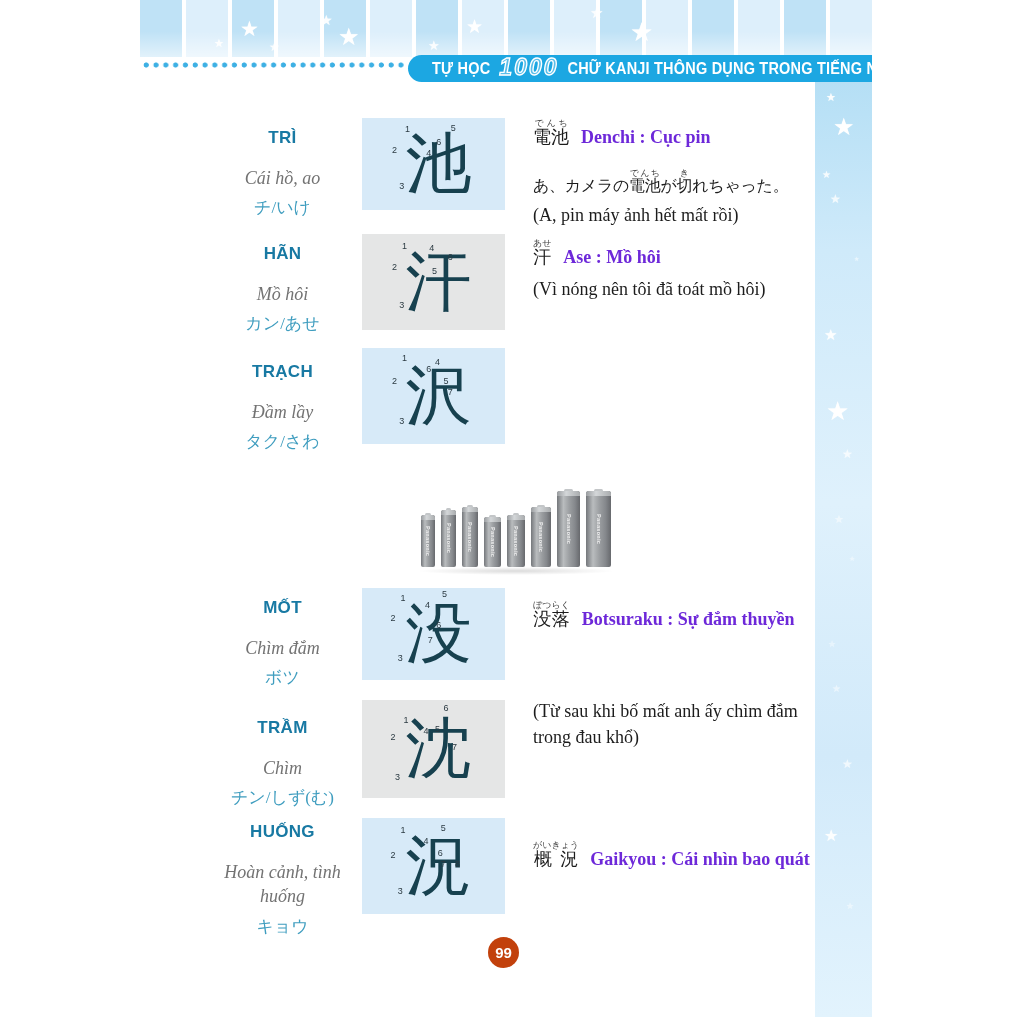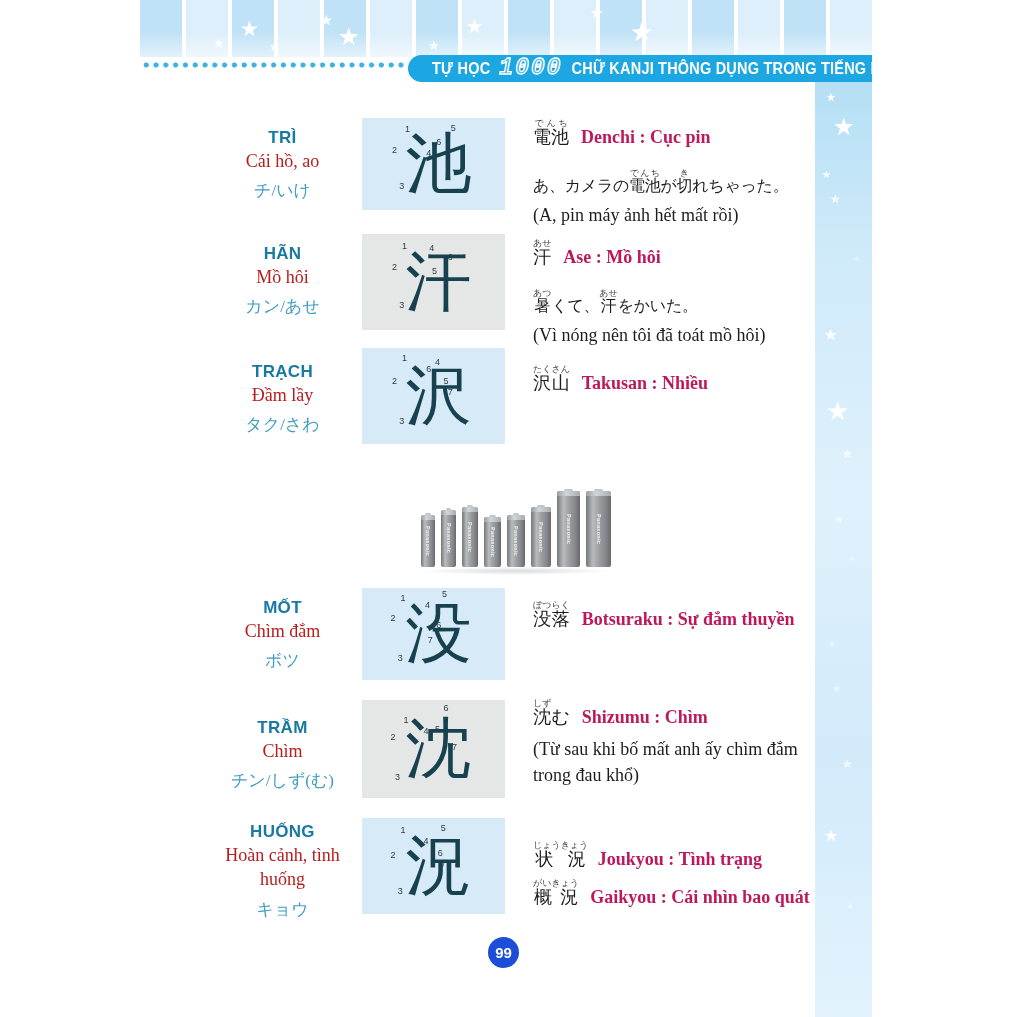--- a/index.html
+++ b/index.html
@@ -24,48 +24,48 @@
   
   .header-pill{position:absolute;left:408px;top:55px;width:464px;height:27px;
     background:#1ca7e2;border-radius:14px 0 0 14px;display:flex;align-items:center;
     z-index:3;}
   .pill-dots{width:66px;height:8px;margin-left:14px;
     background-image:radial-gradient(circle at 3.2px 4px, #ffffff 2.1px, rgba(255,255,255,0) 2.7px);
     background-size:9.6px 8px;background-repeat:repeat-x;}
   .t-prefix,.t-suffix{font-family:"Liberation Sans",sans-serif;font-weight:700;
     color:#ffffff;font-size:14.5px;letter-spacing:0.2px;white-space:nowrap;transform:scaleY(1.08);}
   .t-prefix{margin-left:10px;}
-  .t-number{font-family:Liberation Mono, monospace;font-style:italic;font-weight:700;
+  .t-number{font-family:Liberation Sans, sans-serif;font-style:italic;font-weight:700;
     font-size:23px;letter-spacing:2px;margin:0 9px 0 9px;color:rgba(255,255,255,0.28);
     -webkit-text-stroke:1.3px #ffffff;transform:translateY(-1px);white-space:nowrap;}
 
   
   .side-strip{position:absolute;left:815px;top:82px;width:57px;height:935px;
     background:linear-gradient(180deg,#b5dff5 0%,#cfeafa 18%,#dff1fc 45%,#d2eafa 72%,#e2f3fd 100%);}
 
   
   .entry{position:absolute;left:0;width:1017px;}
   .left-col{position:absolute;left:205px;width:155px;text-align:center;}
   .hanviet{font-family:"Liberation Sans",sans-serif;font-weight:700;font-size:17px;
     color:#1879a3;letter-spacing:0.3px;}
-  .meaning{font-size:18px;color:#b91c1c;margin-top:1px;line-height:1.35;}
+  .meaning{font-size:18px;color:#737373;margin-top:18px;line-height:1.35;font-style:italic;}
   .readings{font-size:17px;color:#3f9dbf;margin-top:6px;}
 
   .kbox{position:absolute;left:362px;width:143px;display:flex;align-items:center;
     justify-content:center;}
   .kbox.blue{background:#d7eaf8;}
   .kbox.gray{background:#e5e6e6;}
   .kanji{font-size:66px;color:#17414f;transform:translateX(5px);line-height:1;}
   .sn{position:absolute;font-family:"Liberation Sans",sans-serif;font-size:9px;
     color:#2b3a42;line-height:1;}
 
   .right-col{position:absolute;left:533px;width:302px;}
   .word-line{white-space:nowrap;margin-bottom:7px;}
   .jword{font-size:18px;color:#1c1c1c;}
-  .romaji{font-size:18px;font-weight:600;color:#be185d;margin-left:12px;}
+  .romaji{font-size:18px;font-weight:600;color:#6d28d9;margin-left:12px;}
   .sentence{font-size:16px;color:#1c1c1c;white-space:nowrap;letter-spacing:-0.3px;margin-bottom:5px;margin-top:19px;}
   .translation{font-size:18px;color:#1c1c1c;line-height:1.45;}
   ruby{ruby-position:over;}
   rt{font-size:9px;color:#444;letter-spacing:0;}
 
   
   .batteries{position:absolute;left:398px;top:455px;width:236px;height:122px;margin:0;
     display:flex;align-items:flex-end;justify-content:center;gap:6px;padding-bottom:10px;box-sizing:border-box;}
   .batteries::after{content:"";position:absolute;left:8%;bottom:2px;width:84%;height:8px;
     background:radial-gradient(ellipse at center, rgba(0,0,0,0.14), rgba(0,0,0,0) 70%);}
@@ -74,21 +74,21 @@
     display:flex;align-items:center;justify-content:center;}
   .battery::before{content:"";position:absolute;top:-2.5px;left:32%;width:36%;height:3px;
     border-radius:1.5px 1.5px 0 0;background:#c3c6c8;}
   .battery::after{content:"";position:absolute;top:0;left:0;width:100%;height:5px;
     border-radius:2.5px 2.5px 0 0;background:linear-gradient(90deg,#9a9da0,#d4d7d9 40%,#a9acae);}
   .bat-label{writing-mode:vertical-rl;font-family:"Liberation Sans",sans-serif;
     font-size:5.5px;font-weight:700;color:#f2f2f2;letter-spacing:0.3px;user-select:none;}
 
   
   .page-circle{position:absolute;left:488px;top:937px;width:31px;height:31px;border-radius:50%;
-    background:#1d4ed8;display:flex;align-items:center;justify-content:center;}
+    background:#c2410c;display:flex;align-items:center;justify-content:center;}
   .page-num{font-family:"Liberation Sans",sans-serif;font-size:15px;font-weight:700;color:#ffffff;}
 </style>
 </head>
 <body>
 
 <div class="page">
 
   <div class="top-band"></div>
   <div class="leader-dots"></div>
 
@@ -137,21 +137,20 @@
         <span class="sn" style="left: 21%; top: 30%;">2</span>
         <span class="sn" style="left: 26%; top: 70%;">3</span>
         <span class="sn" style="left: 47%; top: 10%;">4</span>
         <span class="sn" style="left: 49%; top: 34%;">5</span>
         <span class="sn" style="left: 60%; top: 20%;">6</span>
       </div>
     <div class="right-col" style="padding-top:10px">
       <div class="word-line">
         <span class="jword"><ruby>汗<rt>あせ</rt></ruby></span><span class="romaji">Ase : Mồ hôi</span>
       </div>
-      <div class="sentence"><ruby>暑<rt>あつ</rt></ruby><ruby>くて、<rt></rt></ruby><ruby>汗<rt>あせ</rt></ruby><ruby>をかいた。<rt></rt></ruby></div>
       <div class="translation">(Vì nóng nên tôi đã toát mồ hôi)</div>
     </div>
   </section>
 
   <section class="entry" style="top:342px">
     <div class="left-col" style="padding-top:20px">
       <div class="hanviet">TRẠCH</div>
       <div class="meaning">Đầm lầy</div>
       <div class="readings">タク/さわ</div>
     </div>
@@ -159,23 +158,20 @@
       <span class="kanji">沢</span>
     <span class="sn" style="left: 28%; top: 6%;">1</span>
         <span class="sn" style="left: 21%; top: 30%;">2</span>
         <span class="sn" style="left: 26%; top: 72%;">3</span>
         <span class="sn" style="left: 51%; top: 10%;">4</span>
         <span class="sn" style="left: 57%; top: 30%;">5</span>
         <span class="sn" style="left: 45%; top: 18%;">6</span>
         <span class="sn" style="left: 60%; top: 42%;">7</span>
       </div>
     <div class="right-col" style="padding-top:22px">
-      <div class="word-line">
-        <span class="jword"><ruby>沢山<rt>たくさん</rt></ruby></span><span class="romaji">Takusan : Nhiều</span>
-      </div>
     </div>
   </section>
 
   <figure class="batteries">
       <div class="battery" style="width: 14px; height: 52px;">
         <span class="bat-label">Panasonic</span>
       </div>
       <div class="battery" style="width: 15px; height: 57px;">
         <span class="bat-label">Panasonic</span>
       </div>
@@ -232,23 +228,20 @@
       <span class="kanji">沈</span>
     <span class="sn" style="left: 29%; top: 16%;">1</span>
         <span class="sn" style="left: 20%; top: 34%;">2</span>
         <span class="sn" style="left: 23%; top: 74%;">3</span>
         <span class="sn" style="left: 43%; top: 28%;">4</span>
         <span class="sn" style="left: 51%; top: 26%;">5</span>
         <span class="sn" style="left: 57%; top: 4%;">6</span>
         <span class="sn" style="left: 63%; top: 44%;">7</span>
       </div>
     <div class="right-col" style="padding-top:4px">
-      <div class="word-line">
-        <span class="jword"><ruby>沈<rt>しず</rt></ruby><ruby>む<rt></rt></ruby></span><span class="romaji">Shizumu : Chìm</span>
-      </div>
       <div class="translation">(Từ sau khi bố mất anh ấy chìm đắm trong đau khổ)</div>
     </div>
   </section>
 
   <section class="entry" style="top:812px">
     <div class="left-col" style="padding-top:10px">
       <div class="hanviet">HUỐNG</div>
       <div class="meaning">Hoàn cảnh, tình huống</div>
       <div class="readings">キョウ</div>
     </div>
@@ -257,23 +250,20 @@
     <span class="sn" style="left: 27%; top: 8%;">1</span>
         <span class="sn" style="left: 20%; top: 34%;">2</span>
         <span class="sn" style="left: 25%; top: 72%;">3</span>
         <span class="sn" style="left: 43%; top: 20%;">4</span>
         <span class="sn" style="left: 55%; top: 6%;">5</span>
         <span class="sn" style="left: 53%; top: 32%;">6</span>
         <span class="sn" style="left: 55%; top: 44%;">7</span>
         <span class="sn" style="left: 65%; top: 44%;">8</span>
       </div>
     <div class="right-col" style="padding-top:28px">
-      <div class="word-line">
-        <span class="jword"><ruby>状 況<rt>じょうきょう</rt></ruby></span><span class="romaji">Joukyou : Tình trạng</span>
-      </div>
       <div class="word-line">
         <span class="jword"><ruby>概 況<rt>がいきょう</rt></ruby></span><span class="romaji">Gaikyou : Cái nhìn bao quát</span>
       </div>
     </div>
   </section>
 
   <div class="page-circle">
     <span class="page-num">99</span>
   </div>
 

